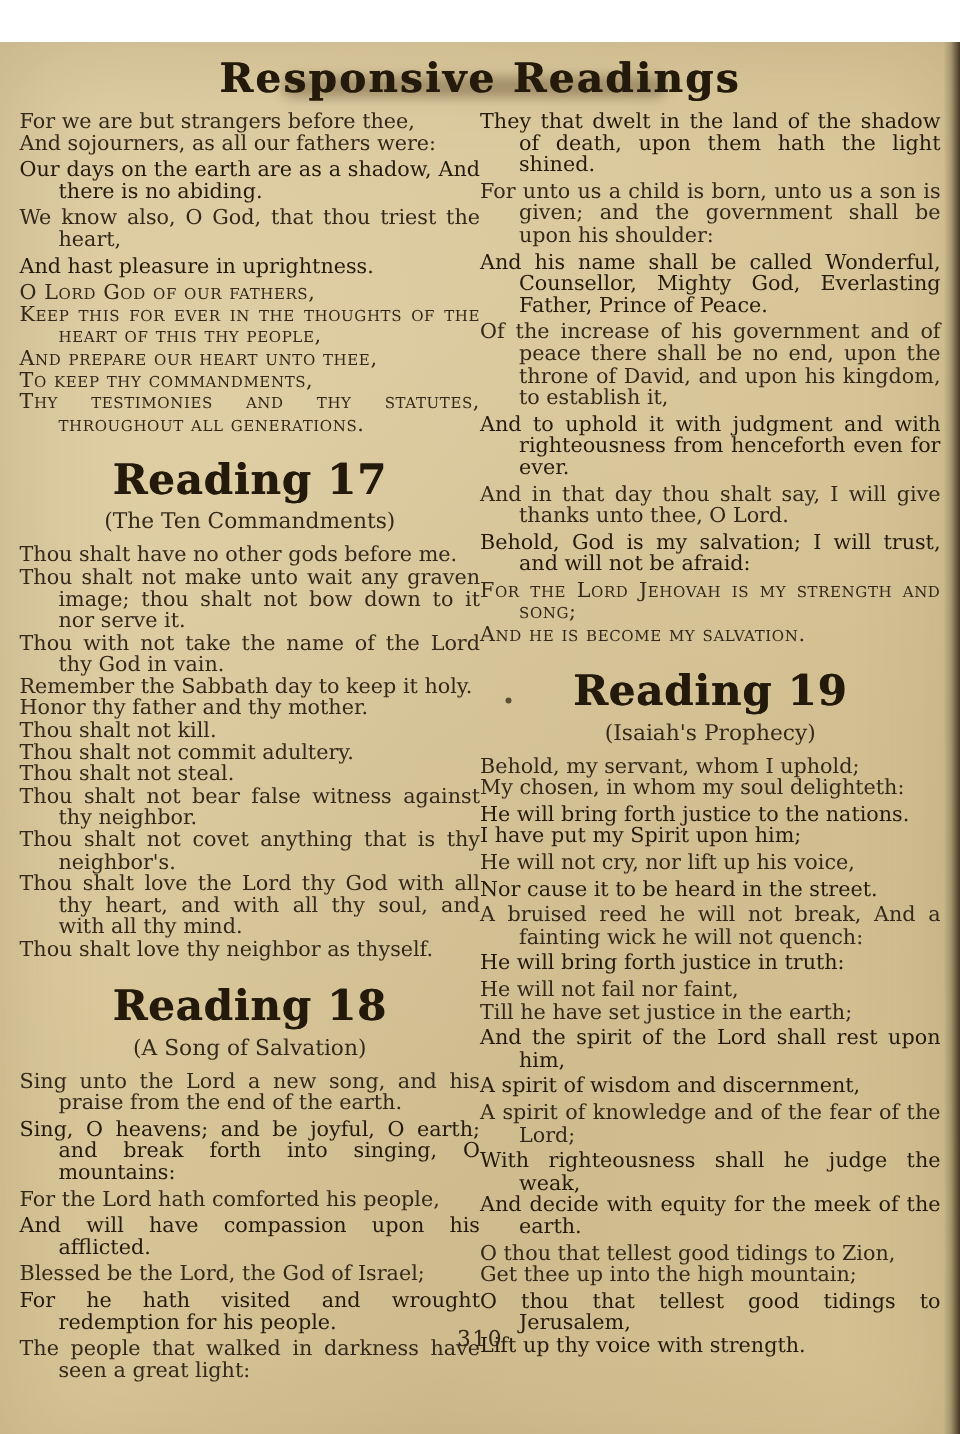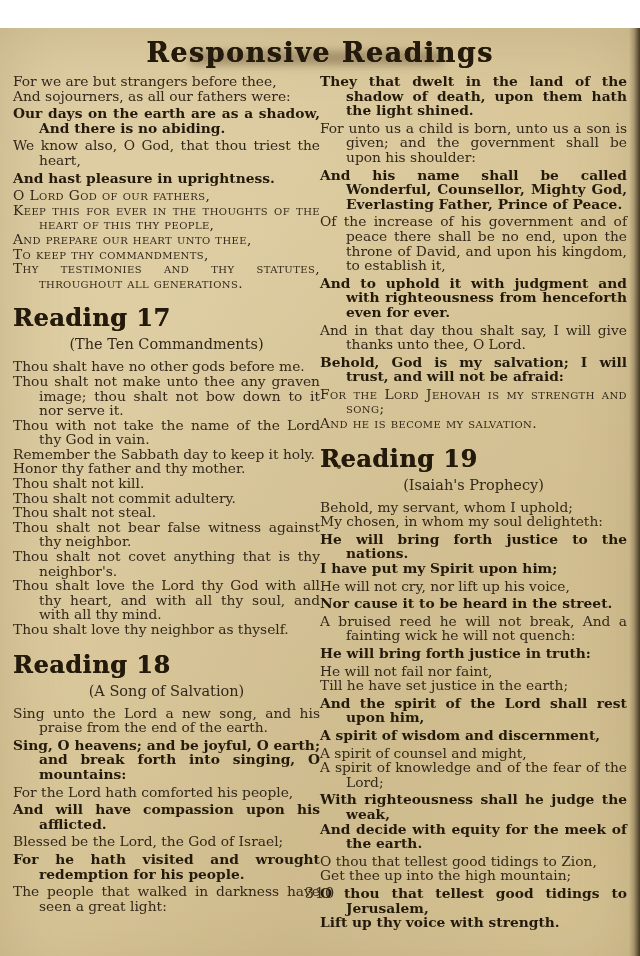--- a/index.html
+++ b/index.html
@@ -35,24 +35,24 @@
     display:flex; padding:6px 13px 0 13px;
   }
   .column { flex:1 1 0; min-width:0; }
   .verse { margin-bottom:3px; }
   .verse.compact { margin-bottom:0; }
   .vline {
     font-size:13.8px; line-height:14.6px;
     padding-left:26px; text-indent:-26px;
     text-align:justify;
   }
-  .verse.bold { font-weight:700; color:var(--ink-bold,#241a0b); }
+  .verse.bold { font-weight:400; color:var(--ink-bold,#241a0b); }
   .verse.smallcaps .vline { font-variant:small-caps; letter-spacing:0.4px; }
   .reading-heading {
-    font-size:24px; font-weight:700;
+    text-align:center; font-size:28px; font-weight:700;
     margin:13px 0 4px 0; letter-spacing:0.5px;
     color:var(--ink-bold,#2b1f0e);
     text-shadow: 0.3px 0 0 currentColor;
   }
   .reading-subtitle {
     text-align:center; font-size:14.5px; margin-bottom:7px;
   }
   .page-number {
     position:absolute; left:0; right:0; top:857px;
     text-align:center; font-size:14.5px; letter-spacing:1px;
@@ -94,21 +94,21 @@
           <div class="vline">And prepare our heart unto thee,</div>
           <div class="vline">To keep thy commandments,</div>
           <div class="vline">Thy testimonies and thy statutes, throughout all generations.</div>
         </div>
         <div class="reading-heading">Reading 17</div>
         <div class="reading-subtitle">(The Ten Commandments)</div>
         <div class="verse regular compact">
           <div class="vline">Thou shalt have no other gods before me.</div>
         </div>
         <div class="verse regular compact">
-          <div class="vline">Thou shalt not make unto thee any graven image; thou shalt not bow down to it nor serve it.</div>
+          <div class="vline">Thou shalt not make unto wait any graven image; thou shalt not bow down to it nor serve it.</div>
         </div>
         <div class="verse regular compact">
           <div class="vline">Thou with not take the name of the Lord thy God in vain.</div>
         </div>
         <div class="verse regular compact">
           <div class="vline">Remember the Sabbath day to keep it holy.</div>
         </div>
         <div class="verse regular compact">
           <div class="vline">Honor thy father and thy mother.</div>
         </div>
@@ -209,21 +209,20 @@
           <div class="vline">He will not fail nor faint,</div>
           <div class="vline">Till he have set justice in the earth;</div>
         </div>
         <div class="verse bold">
           <div class="vline">And the spirit of the Lord shall rest upon him,</div>
         </div>
         <div class="verse bold">
           <div class="vline">A spirit of wisdom and discernment,</div>
         </div>
         <div class="verse regular">
-          <div class="vline">A spirit of counsel and might,</div>
           <div class="vline">A spirit of knowledge and of the fear of the Lord;</div>
         </div>
         <div class="verse bold">
           <div class="vline">With righteousness shall he judge the weak,</div>
           <div class="vline">And decide with equity for the meek of the earth.</div>
         </div>
         <div class="verse regular">
           <div class="vline">O thou that tellest good tidings to Zion,</div>
           <div class="vline">Get thee up into the high mountain;</div>
         </div>

